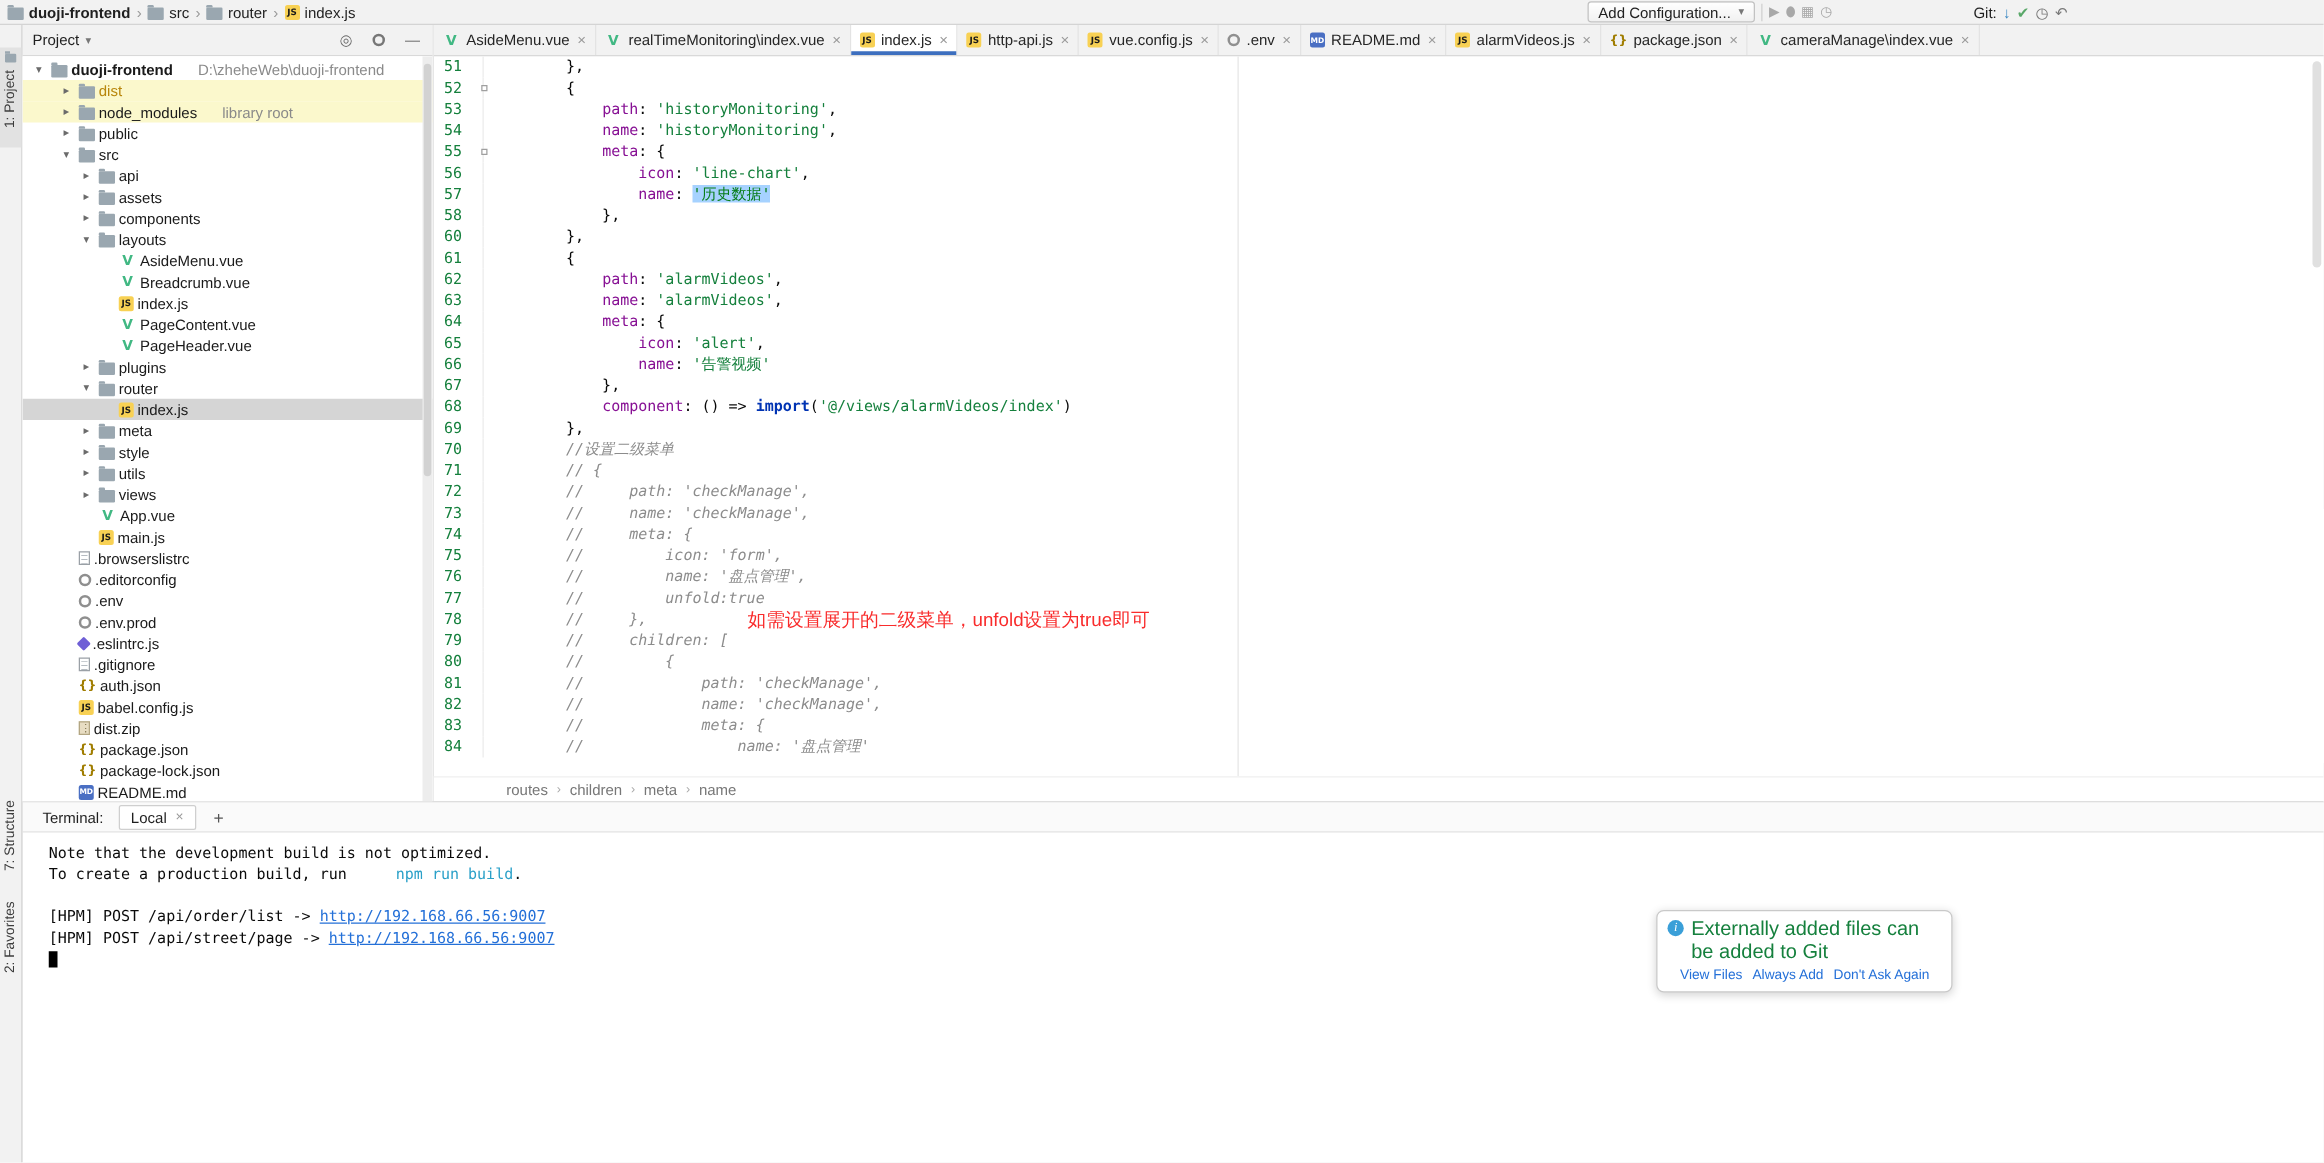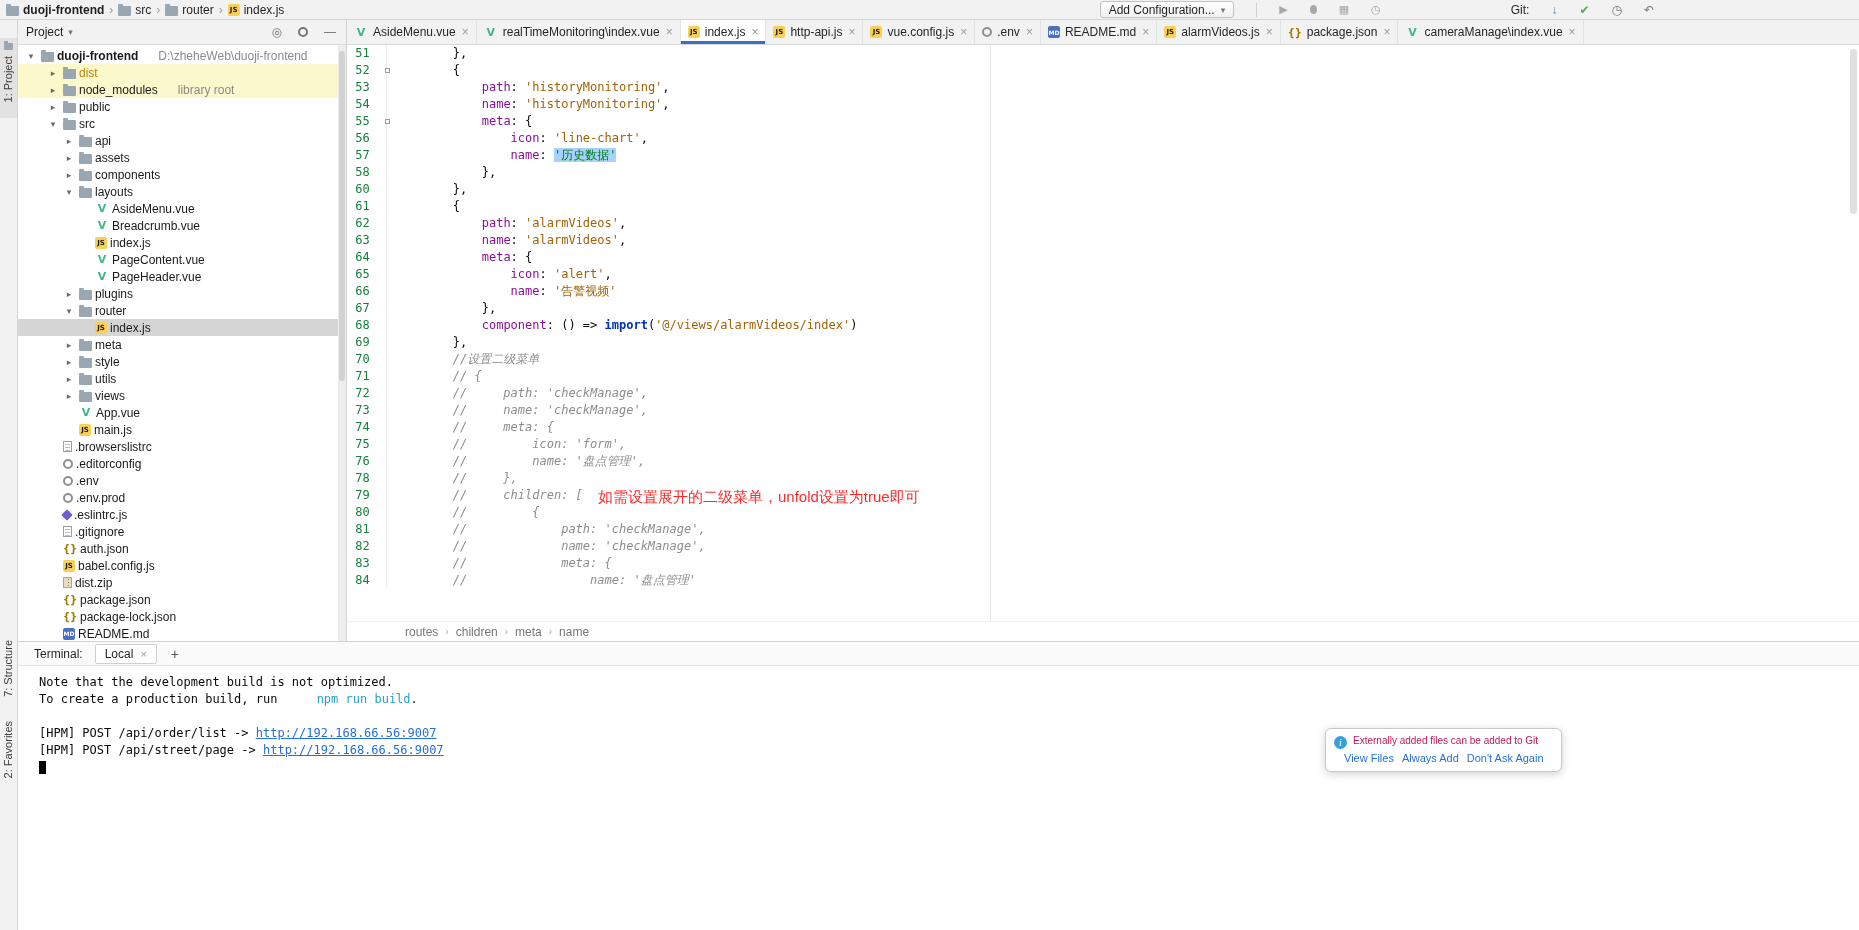--- a/index.html
+++ b/index.html
@@ -7,21 +7,21 @@
   body { font-family:"Liberation Sans","DejaVu Sans",sans-serif; font-size:12px; color:#1f1f1f; background:#f2f2f2; }
   .ide { position:relative; width:1859px; height:930px; display:flex; flex-direction:column; background:#f2f2f2; }
 
   
   .topbar { height:20px; flex:none; background:#f2f2f2; border-bottom:1px solid #d4d4d4;
             display:flex; align-items:center; justify-content:space-between; padding:0 205px 0 4px; }
   .top-left { display:flex; align-items:center; }
   .bc-item { display:inline-flex; align-items:center; gap:4px; margin:0 2px; cursor:default; }
   .bc-sep { color:#9a9a9a; margin:0 3px; }
   .bold { font-weight:bold; }
-  .top-right { display:flex; align-items:center; gap:22px;padding-left:16px; }
+  .top-right { display:flex; align-items:center; gap:5px;padding-left:16px; }
   .add-config { display:inline-flex; align-items:center; gap:6px; background:linear-gradient(#ffffff,#f1f1f1);
                 border:1px solid #c2c2c2; border-radius:3px; padding:0 8px; height:17px; font-size:12px;
                 font-family:inherit; color:#1f1f1f; }
   .caret { color:#777; font-size:9px; }
   .tb-sep { width:1px; height:14px; background:#d0d0d0; }
   .tb-ic { color:#a8a8a8; font-size:11px; display:inline-flex; align-items:center; }
   .bug-body { width:7px; height:9px; background:#a8a8a8; border-radius:50%; display:inline-block; }
   .git-label { margin-left:108px; color:#1f1f1f; }
   .git-ic { font-size:12px; }
   .git-ic.update { color:#3a87c2; font-weight:bold; }
@@ -90,21 +90,21 @@
   .etab-close { color:#9a9a9a; font-size:12px; margin-left:1px; }
   .code-region { flex:1; position:relative; overflow:hidden;
                  font-family:"DejaVu Sans Mono","Liberation Mono",monospace; font-size:12px; line-height:17px; }
   .code-region::before { content:""; position:absolute; left:643px; top:0; bottom:0; width:1px; background:#e6e6e6; }
   .cl { display:flex; height:17px; }
   .ln { width:40px; flex:none; text-align:center; padding-right:8px; color:#15803d; border-right:1px solid #ececec; position:relative; }
   .fold-marker { position:absolute; right:-4px; top:6px; width:5px; height:5px; background:#fff; border:1px solid #9f9f9f; z-index:2; }
   .lc { white-space:pre; padding-left:8px; color:#080808; }
   .tk-p { color:#080808; }
   .tk-key { color:#871094; }
-  .tk-str { color:#a16207; }
+  .tk-str { color:#15803d; }
   .tk-sel { color:#067d17; background:#a6d2ff; }
   .tk-kw { color:#0033b3; font-weight:bold; }
   .tk-cmt { color:#8c8c8c; font-style:italic; }
   .annotation { position:absolute; left:251px; top:443px; color:#f92c2c; font-size:15px;
                 font-family:Liberation Sans, sans-serif; white-space:nowrap; z-index:3; }
   .ed-scrollbar { position:absolute; right:1px; top:0; bottom:0; width:9px; }
   .ed-scroll-thumb { position:absolute; top:4px; left:1px; width:7px; height:165px; background:#e0e0e0; border-radius:4px; }
   .ed-breadcrumb { height:20px; flex:none; background:#fff; border-top:1px solid #f0f0f0;
                    display:flex; align-items:center; padding-left:58px; gap:7px; color:#777; font-size:12px; }
   .edbc-sep { color:#aaa; font-size:10px; }
@@ -126,21 +126,21 @@
   .tt-link { color:#2470d8; text-decoration:underline; cursor:pointer; }
   .cursor { display:inline-block; width:7px; height:13px; background:#000; vertical-align:middle; }
 
   
   .notification { position:absolute; right:297px; top:728px; width:237px; background:#fff; border:1px solid #c9c9c9;
                   border-radius:6px; box-shadow:0 2px 8px rgba(0,0,0,.18); padding:6px 8px 7px 8px; z-index:9; }
   .notif-row { display:flex; align-items:flex-start; gap:6px; }
   .info-ic { width:13px; height:13px; flex:none; background:#3a9fd8; color:#fff; border-radius:50%;
              font-family:"Liberation Serif","DejaVu Serif",serif; font-style:italic; font-size:10px;
              display:inline-flex; align-items:center; justify-content:center; margin-top:1px; }
-  .notif-msg { font-size:10px; color:#be185d; }
+  .notif-msg { font-size:16px; color:#15803d; }
   .notif-actions { margin-top:3px; padding-left:10px; display:flex; gap:8px; font-size:11px; white-space:nowrap; }
   .notif-link { color:#2470d8; cursor:pointer; }
 </style>
 </head>
 <body>
 
 <div class="ide">
 
   <div class="topbar">
     <div class="top-left" id="top-breadcrumb">
@@ -540,20 +540,24 @@
                 </div>
                 <div class="cl">
                   <span class="ln">75</span>
                   <span class="lc"><span class="tk-p">        </span><span class="tk-cmt">//         icon: 'form',</span></span>
                 </div>
                 <div class="cl">
                   <span class="ln">76</span>
                   <span class="lc"><span class="tk-p">        </span><span class="tk-cmt">//         name: '盘点管理',</span></span>
                 </div>
                 <div class="cl">
+                  <span class="ln">77</span>
+                  <span class="lc"><span class="tk-p">        </span><span class="tk-cmt">//         unfold:true</span></span>
+                </div>
+                <div class="cl">
                   <span class="ln">78</span>
                   <span class="lc"><span class="tk-p">        </span><span class="tk-cmt">//     },</span></span>
                 </div>
                 <div class="cl">
                   <span class="ln">79</span>
                   <span class="lc"><span class="tk-p">        </span><span class="tk-cmt">//     children: [</span></span>
                 </div>
                 <div class="cl">
                   <span class="ln">80</span>
                   <span class="lc"><span class="tk-p">        </span><span class="tk-cmt">//         {</span></span>

